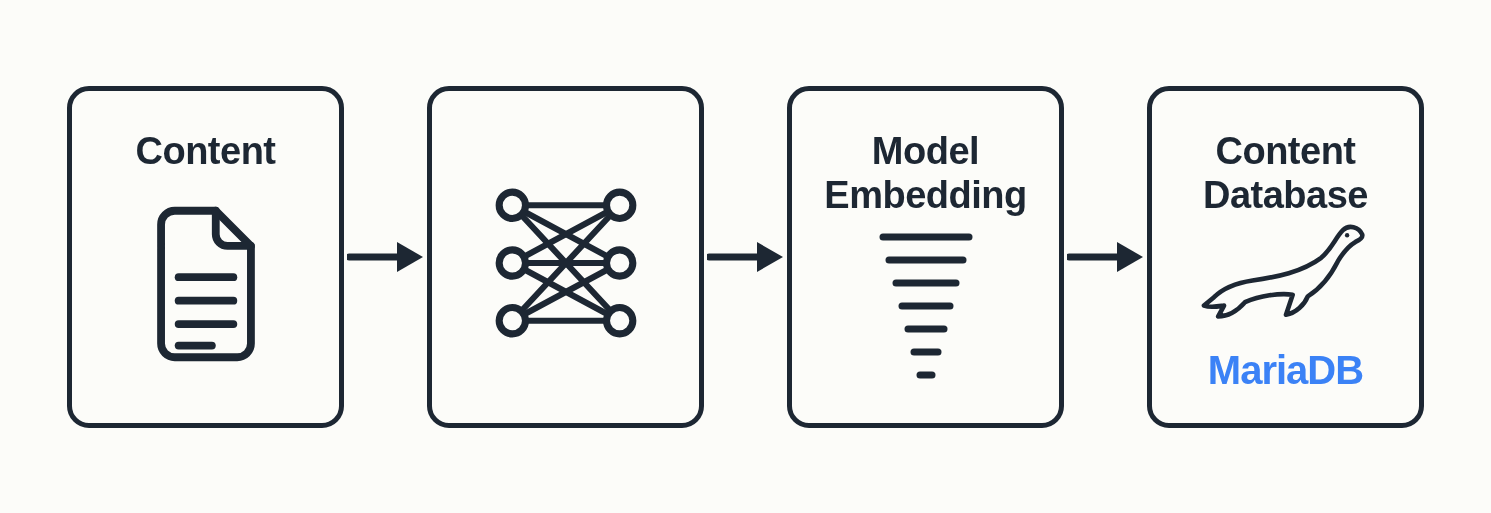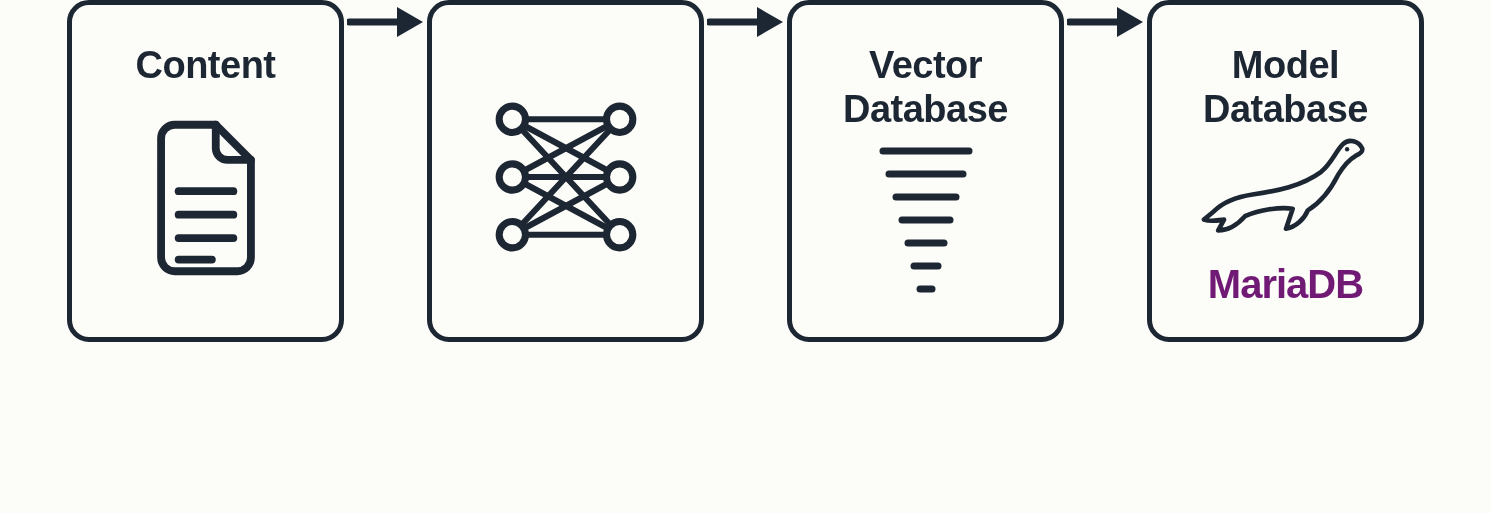--- a/index.html
+++ b/index.html
@@ -7,21 +7,21 @@
     width: 1491px;
     height: 513px;
     background: #fcfcf9;
     font-family: "Liberation Sans", sans-serif;
     overflow: hidden;
   }
   .canvas {
     width: 1491px;
     height: 513px;
     display: flex;
-    align-items: flex-start;
+    align-items: center;
     justify-content: center;
   }
   .node {
     width: 277px;
     height: 342px;
     border: 5px solid #1d2733;
     border-radius: 22px;
     background: #fcfcf9;
     display: flex;
     flex-direction: column;
@@ -48,21 +48,21 @@
   .arrow {
     width: 83px;
     flex: 0 0 auto;
     display: flex;
     align-items: center;
     justify-content: center;
   }
   .wordmark {
     font-size: 40px;
     font-weight: bold;
-    color: #701a75;
+    color: #3b82f6;
     letter-spacing: -1px;
     margin-top: 14px;
     white-space: nowrap;
   }
   
   .s  { stroke: #1d2733; fill: none; stroke-linecap: round; stroke-linejoin: round; }
   .f  { fill: #1d2733; stroke: none; }
   .nn-circle { fill: #fcfcf9; stroke: #1d2733; }
 </style>
 </head>
@@ -120,21 +120,21 @@
   </div>
 
   <div class="arrow">
     <svg width="78" height="44" viewBox="0 0 78 44">
       <line class="s" stroke-width="7" x1="2" y1="22" x2="52" y2="22"></line>
       <polygon class="f" points="50,7 76,22 50,37"></polygon>
     </svg>
   </div>
 
   <div class="node">
-    <div class="node-label">Vector Database</div>
+    <div class="node-label">Model Embedding</div>
     <div class="icon-area">
       <svg width="96" height="152" viewBox="0 0 96 152">
         <g class="s" stroke-width="7">
           <line x1="5" y1="6" x2="91" y2="6"></line>
           <line x1="11" y1="29" x2="85" y2="29"></line>
           <line x1="18" y1="52" x2="78" y2="52"></line>
           <line x1="24" y1="75" x2="72" y2="75"></line>
           <line x1="30" y1="98" x2="66" y2="98"></line>
           <line x1="36" y1="121" x2="60" y2="121"></line>
           <line x1="42" y1="144" x2="54" y2="144"></line>
@@ -144,21 +144,21 @@
   </div>
 
   <div class="arrow">
     <svg width="78" height="44" viewBox="0 0 78 44">
       <line class="s" stroke-width="7" x1="2" y1="22" x2="52" y2="22"></line>
       <polygon class="f" points="50,7 76,22 50,37"></polygon>
     </svg>
   </div>
 
   <div class="node">
-    <div class="node-label">Model Database</div>
+    <div class="node-label">Content Database</div>
     <div class="icon-area">
       <svg width="176" height="113" viewBox="0 0 210 135">
         <path class="s" stroke-width="5.5" d="M196 16
              C192 7 180 4 173 11
              C164 20 160 33 147 44
              C124 61 94 67 65 71
              C45 74 29 81 19 91
              L7 101
              C15 104 24 102 31 101
              L24 114

